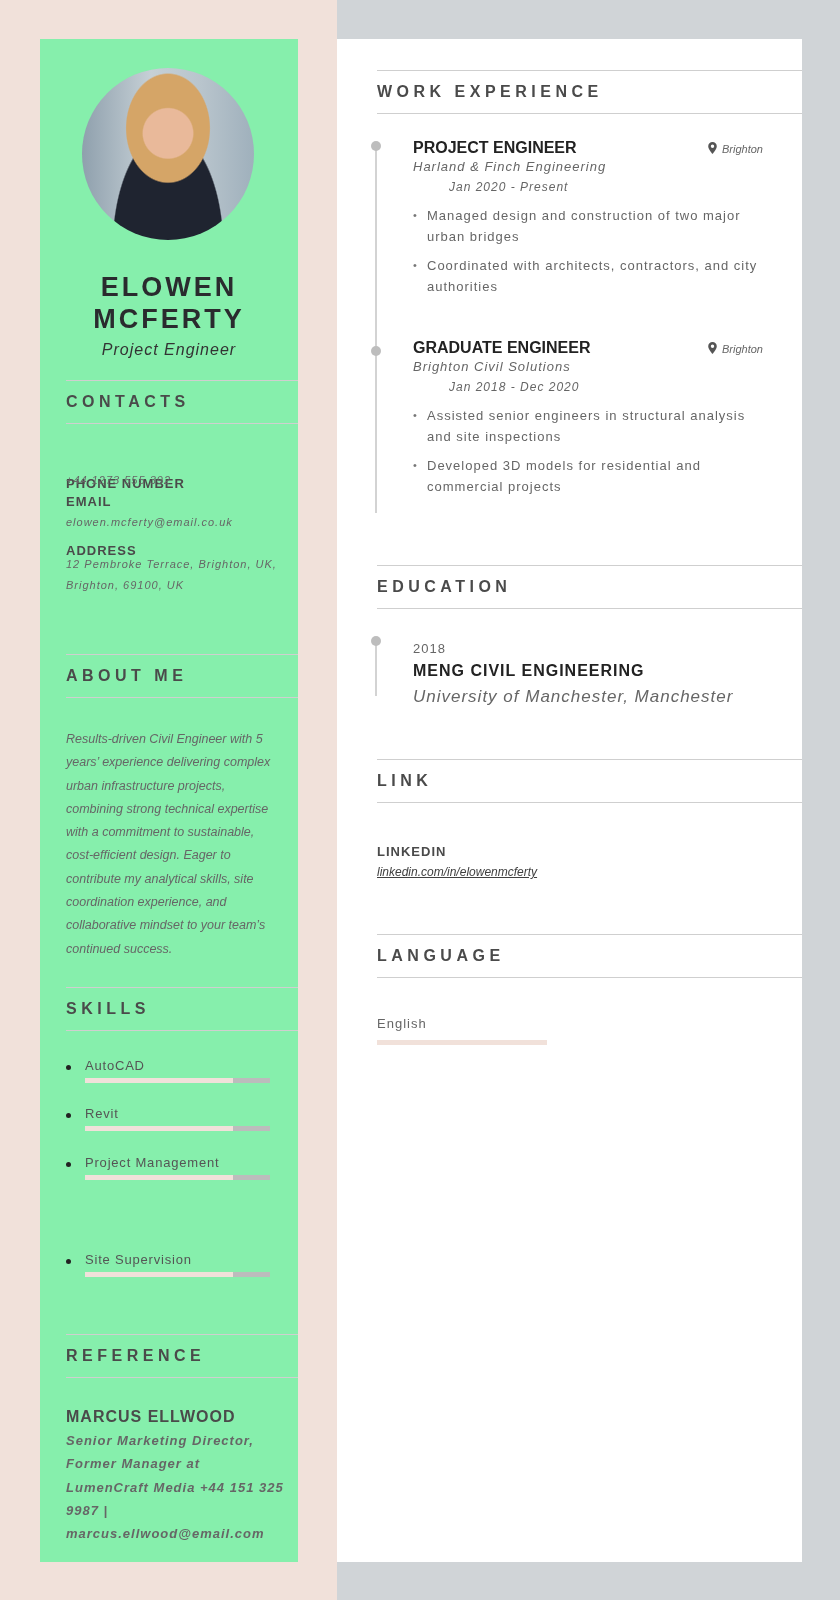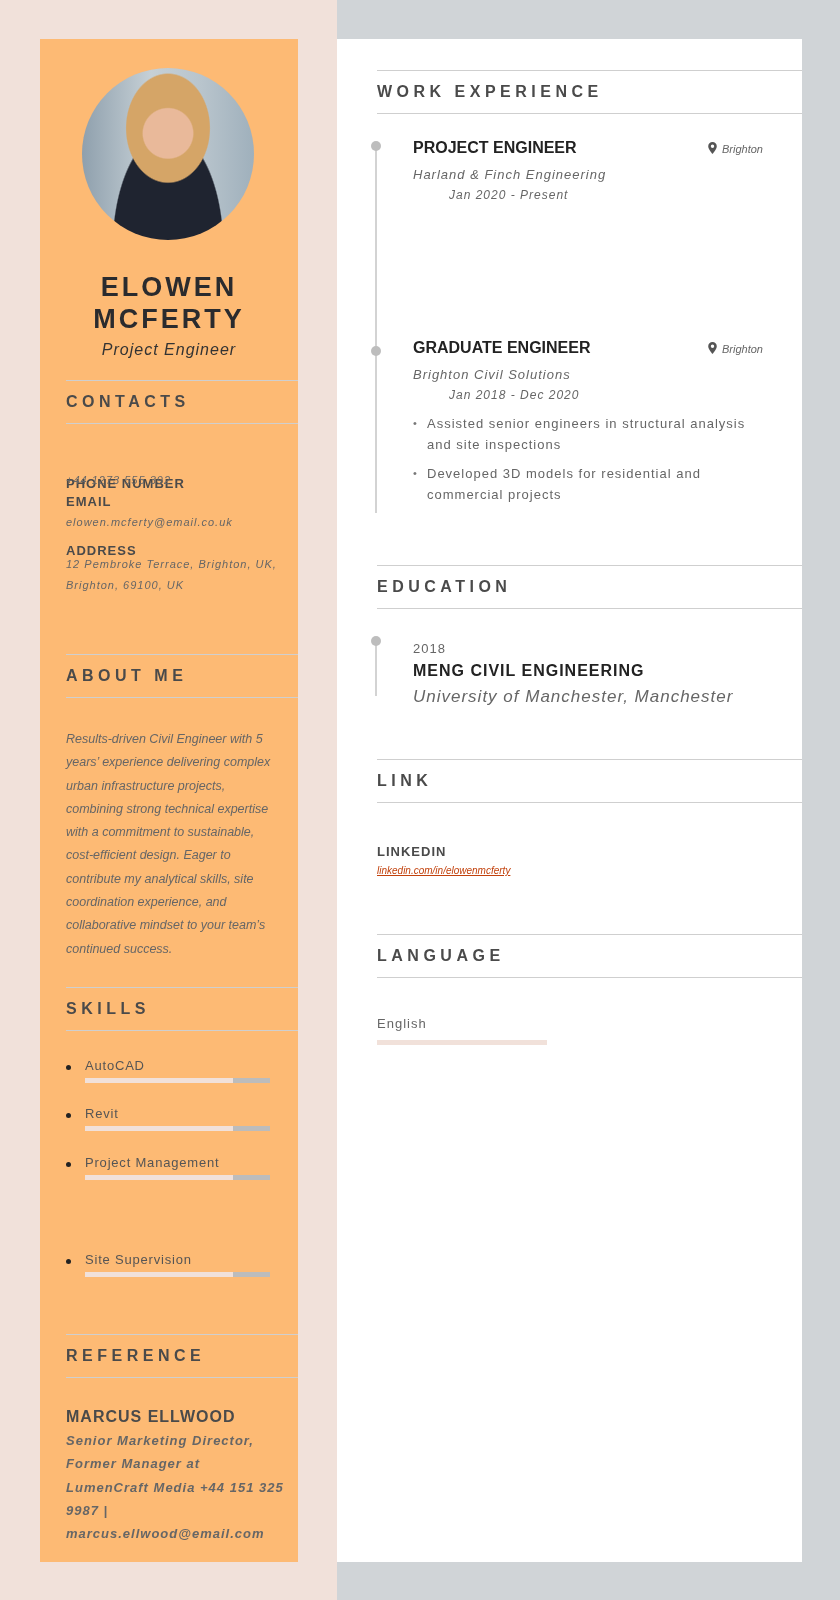--- a/index.html
+++ b/index.html
@@ -1,19 +1,19 @@
 <!DOCTYPE html>
 <html><head>
 <meta charset="utf-8">
 <style>
   * { box-sizing: border-box; margin: 0; padding: 0; }
   html, body { width: 840px; height: 1600px; overflow: hidden; }
   body { position: relative; background: #d0d4d7; font-family: "Liberation Sans", sans-serif; color: #555; }
   .left-bg { position: absolute; left: 0; top: 0; width: 337px; height: 1600px; background: #f1e1da; }
-  .left-card { position: absolute; left: 40px; top: 39px; width: 258px; height: 1523px; background: #fdba74; }
+  .left-card { position: absolute; left: 40px; top: 39px; width: 258px; height: 1523px; background: #86efac; }
   .right-card { position: absolute; left: 337px; top: 39px; width: 465px; height: 1523px; background: #fff; }
 
   .avatar { position: absolute; left: 42px; top: 29px; width: 172px; height: 172px; border-radius: 50%; overflow: hidden;
     background: radial-gradient(circle at 50% 38%, #e9b99a 0 18%, transparent 19%),
                 radial-gradient(ellipse at 50% 35%, #d5a567 0 34%, transparent 35%),
                 radial-gradient(ellipse at 50% 105%, #1f2430 0 45%, transparent 46%),
                 linear-gradient(90deg, #8fa0ad 0%, #c6d0d6 40%, #b8c4cc 70%, #9fb0bc 100%); }
   .name { position: absolute; left: 0; width: 258px; top: 232px; text-align: center; font-size: 27px; font-weight: bold; letter-spacing: 3px; color: #2a2b2e; line-height: 32px; }
   .title { position: absolute; left: 0; width: 258px; top: 302px; text-align: center; font-size: 16px; font-style: italic; letter-spacing: 1px; color: #333; }
 
@@ -34,32 +34,32 @@
 
   .ref-name { position: absolute; left: 26px; top: 1369px; font-size: 16px; font-weight: bold; letter-spacing: 1px; color: #4a4a4a; }
   .ref-detail { position: absolute; left: 26px; top: 1390px; width: 220px; font-size: 13px; font-style: italic; letter-spacing: 1px; color: #666; line-height: 23.3px; font-weight: bold; }
 
   .timeline { position: absolute; left: 38px; width: 2px; background: #d3d3d3; }
   .tdot { position: absolute; left: 34px; width: 10px; height: 10px; border-radius: 50%; background: #bdbdbd; }
   .job { position: absolute; left: 76px; width: 360px; }
   .job-title { font-size: 16px; font-weight: bold; color: #222; letter-spacing: 0px; }
   .job-loc { position: absolute; right: 10px; top: 3px; font-size: 11px; font-style: italic; color: #666; }
   .job-loc .pin { display: inline-block; width: 9px; height: 12px; margin-right: 5px; vertical-align: -1px; }
-  .job-co { margin-top: 8px; font-size: 13px; font-style: italic; letter-spacing: 1px; color: #666; line-height: 20px; }
+  .job-co { margin-top: 0; font-size: 13px; font-style: italic; letter-spacing: 1px; color: #666; line-height: 20px; }
   .job-date { font-size: 12px; font-style: italic; letter-spacing: 1px; color: #666; line-height: 20px; margin-left: 36px; }
   .bullets { margin-top: 8px; list-style: none; }
   .bullets li { position: relative; padding-left: 14px; font-size: 13px; letter-spacing: 1px; color: #666; line-height: 21px; margin-bottom: 8px; }
   .bullets li::before { content: "•"; position: absolute; left: 0; top: 0; font-size: 11px; color: #777; }
 
   .edu-year { position: absolute; left: 76px; top: 602px; font-size: 13px; letter-spacing: 1px; color: #666; }
   .edu-degree { position: absolute; left: 76px; top: 623px; font-size: 16px; font-weight: bold; letter-spacing: 1px; color: #222; }
   .edu-school { position: absolute; left: 76px; top: 648px; font-size: 17px; font-style: italic; letter-spacing: 1px; color: #666; }
 
   .link-label { position: absolute; left: 40px; top: 805px; font-size: 13px; font-weight: bold; letter-spacing: 1px; color: #4a4a4a; }
-  .link-url { position: absolute; left: 40px; top: 826px; font-size: 10px; font-style: italic; color: #c2410c; text-decoration: underline; }
+  .link-url { position: absolute; left: 40px; top: 826px; font-size: 12px; font-style: italic; color: #404040; text-decoration: underline; }
 
   .lang-name { position: absolute; left: 40px; top: 977px; font-size: 13px; letter-spacing: 1px; color: #666; }
   .lang-bar { position: absolute; left: 40px; top: 1001px; width: 170px; height: 5px; background: #f1e1da; }
 </style>
 </head>
 <body>
 
 <div class="left-bg"></div>
 
 <div class="left-card">
@@ -132,20 +132,24 @@
 
   <div class="job" style="top:100px;">
     <div class="job-title">PROJECT ENGINEER</div>
     <div class="job-loc">
       <svg class="pin" viewBox="0 0 10 14">
           <path d="M5 0C2.2 0 0 2.2 0 5c0 3.5 5 9 5 9s5-5.5 5-9c0-2.8-2.2-5-5-5zm0 7a2 2 0 110-4 2 2 0 010 4z" fill="#555"></path>
         </svg><span>Brighton</span>
     </div>
     <div class="job-co">Harland &amp; Finch Engineering</div>
     <div class="job-date">Jan 2020 - Present</div>
+    <ul class="bullets">
+      <li>Managed design and construction of two major urban bridges</li>
+      <li>Coordinated with architects, contractors, and city authorities</li>
+    </ul>
   </div>
 
   <div class="job" style="top:300px;">
     <div class="job-title">GRADUATE ENGINEER</div>
     <div class="job-loc">
       <svg class="pin" viewBox="0 0 10 14">
           <path d="M5 0C2.2 0 0 2.2 0 5c0 3.5 5 9 5 9s5-5.5 5-9c0-2.8-2.2-5-5-5zm0 7a2 2 0 110-4 2 2 0 010 4z" fill="#555"></path>
         </svg><span>Brighton</span>
     </div>
     <div class="job-co">Brighton Civil Solutions</div>

